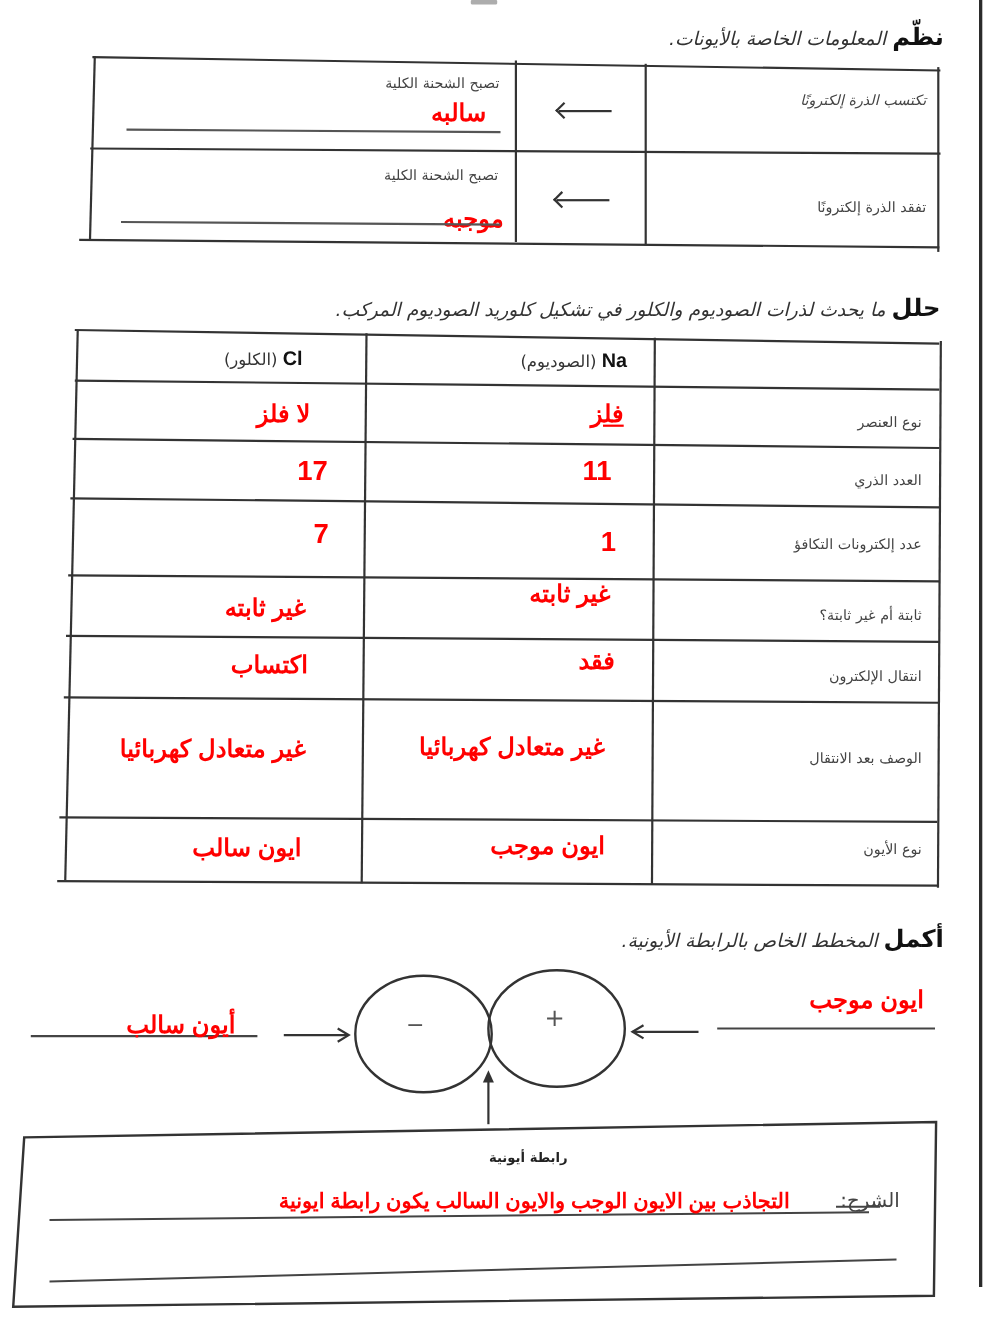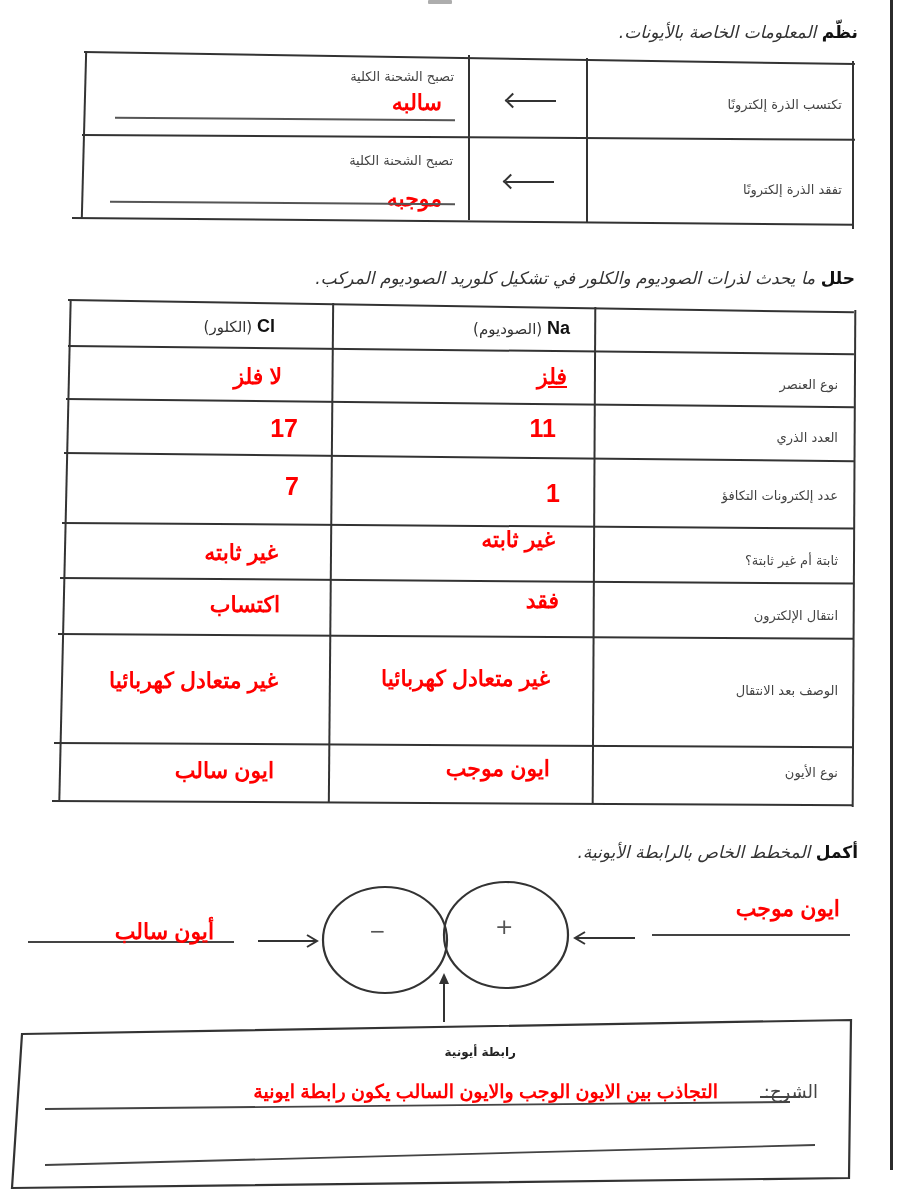--- a/index.html
+++ b/index.html
@@ -9,21 +9,21 @@
       font-family: "DejaVu Sans", sans-serif;
       color: #3a3a3a;
     }
     .abs { position: absolute; }
     .page-edge { left: 890px; top: 0; width: 3px; height: 1170px; background: #2b2b2b; }
     .top-cut { left: 428px; top: 0; width: 24px; height: 4px; background: #8a8a8a; border-radius: 1px; opacity: .7; }
 
     .heading {
       direction: rtl; font-size: 17px; color: #333; white-space: nowrap;
     }
-    .heading .verb { font-weight: bold; color: #111; font-size: 17px; }
+    .heading .verb { font-weight: bold; color: #111; font-size: 22px; }
     .heading .rest { font-style: italic; }
 
     .grid-line-h { position: absolute; height: 2px; background: #333; }
     .grid-line-v { position: absolute; width: 2px; background: #333; }
 
     .cell-text { position: absolute; direction: rtl; white-space: nowrap; font-size: 13px; color: #444; text-align: right; }
     .answer { position: absolute; direction: rtl; white-space: nowrap; color: #ff0000; font-weight: bold;
               font-family: "Liberation Sans", sans-serif; font-size: 22px; }
     .answer.num { font-size: 25px; }
     .blank-line { position: absolute; height: 2px; background: #555; }
@@ -49,30 +49,30 @@
 <div class="abs" style="left:0;top:0;width:900px;height:230px;">
 
   <div class="grid-line-h" style="left:84px; top:51px; width:771px; transform:rotate(0.9deg); transform-origin:left;"></div>
   <div class="grid-line-h" style="left:82px; top:134px; width:773px; transform:rotate(0.35deg); transform-origin:left;"></div>
   <div class="grid-line-h" style="left:72px; top:217px; width:782px; transform:rotate(0.5deg); transform-origin:left;"></div>
   <div class="grid-line-v" style="left:83px; top:51px; height:167px; transform:rotate(1.5deg);"></div>
   <div class="grid-line-v" style="left:468px; top:55px; height:165px;"></div>
   <div class="grid-line-v" style="left:586px; top:58px; height:165px;"></div>
   <div class="grid-line-v" style="left:852px; top:61px; height:168px;"></div>
 
-  <div class="cell-text" style="right:58px; top:97px;">تكتسب الذرة إلكترونًا</div>
+  <div class="cell-text" style="right:58px; top:84px;font-style:italic;">تكتسب الذرة إلكترونًا</div>
   <div class="arrow-left" style="left:508px; top:100px; width:48px;"></div>
   <div class="cell-text" style="right:446px; top:69px;">تصبح الشحنة الكلية</div>
   <div class="answer" style="right:458px; top:90px;">سالبه</div>
   <div class="blank-line" style="left:115px; top:118px; width:340px; transform:rotate(0.4deg);"></div>
 
   <div class="cell-text" style="right:58px; top:182px;">تفقد الذرة إلكترونًا</div>
   <div class="arrow-left" style="left:506px; top:181px; width:48px;"></div>
   <div class="cell-text" style="right:447px; top:153px;">تصبح الشحنة الكلية</div>
-  <div class="answer" style="right:458px; top:186px;">موجبه</div>
+  <div class="answer" style="right:442px; top:186px;">موجبه</div>
   <div class="blank-line" style="left:110px; top:202px; width:345px; transform:rotate(0.4deg);"></div>
 </div>
 
 <div class="abs heading" style="right:45px; top:268px;">
   <span class="verb">حلل</span>
   <span class="rest">ما يحدث لذرات الصوديوم والكلور في تشكيل كلوريد الصوديوم المركب.</span>
 </div>
 
 <div class="abs" style="left:0;top:0;width:900px;height:820px;">
 

